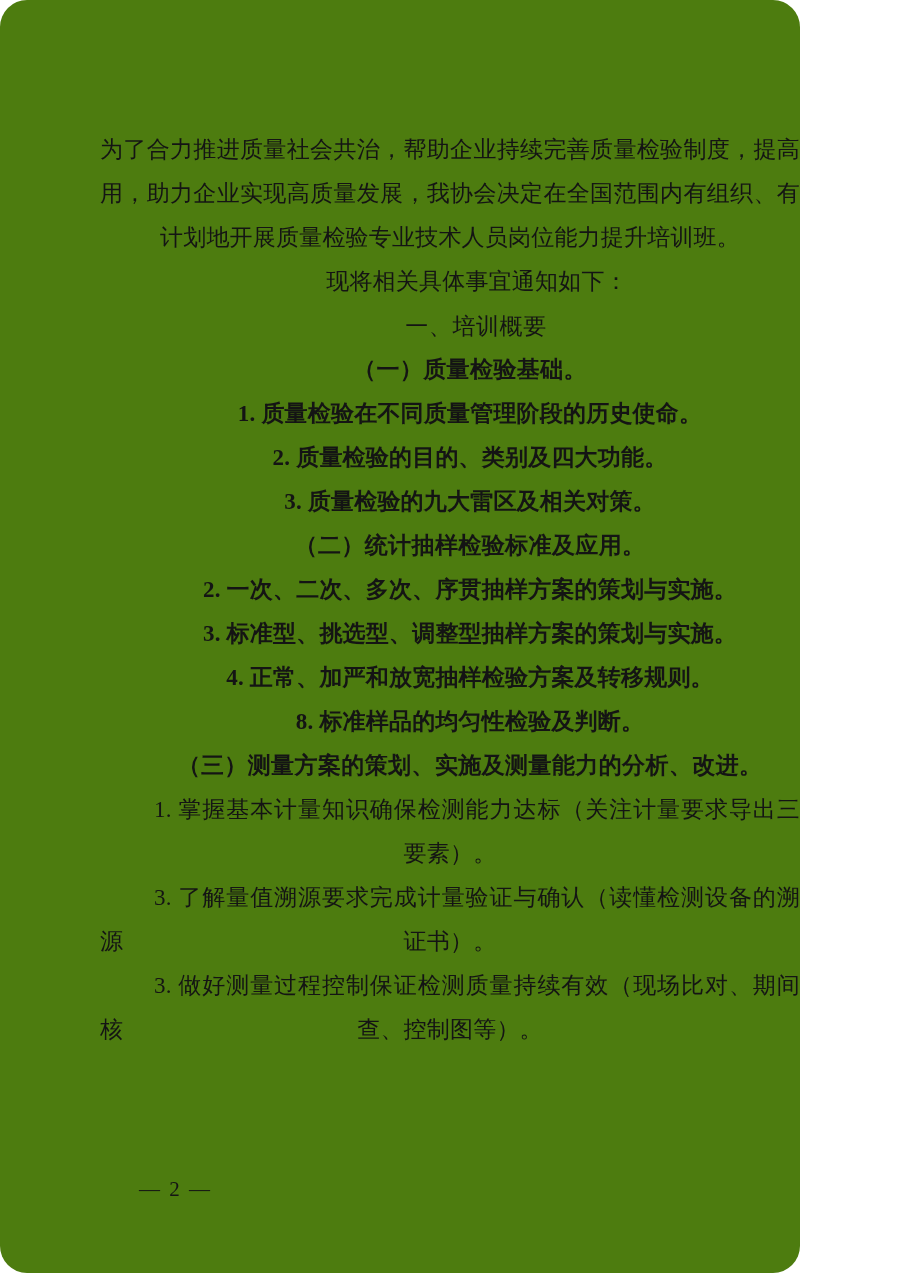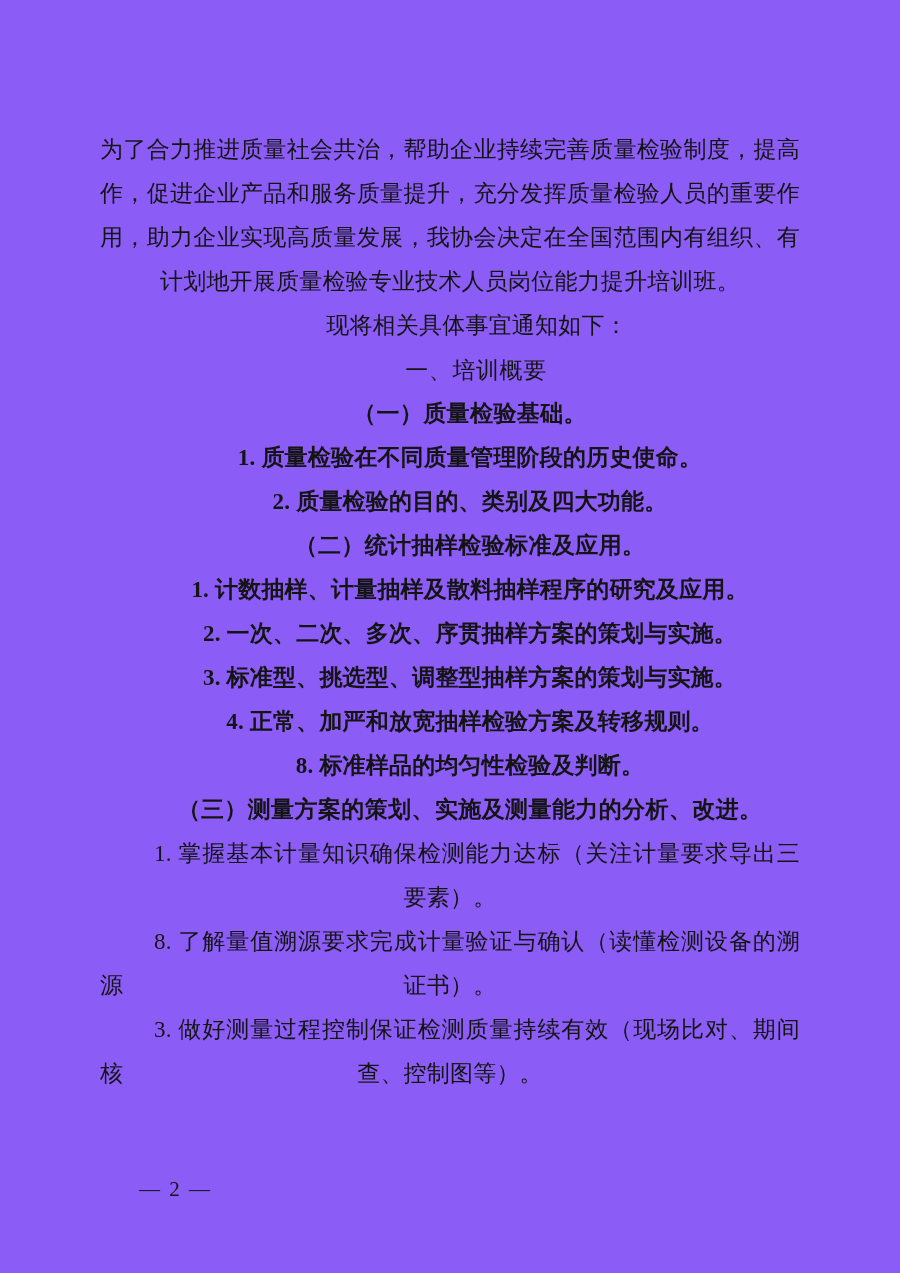--- a/index.html
+++ b/index.html
@@ -2,26 +2,27 @@
 <html><head>
 <meta charset="utf-8">
 <style>
   html, body {
     margin: 0;
     padding: 0;
     background: #ffffff;
   }
   .page {
     position: relative;
-    width: 900px;
+    width: 800px;
     height: 1273px;
-    background: #8b5cf6;
+    background: #4d7c0f;
     color: #141414;
     font-family: "Liberation Serif", "DejaVu Serif", serif;
     overflow: hidden;
+    border-radius: 27px;
   }
   .content {
     position: absolute;
     left: 100px;
     top: 128px;
     width: 700px;
   }
   .ln {
     font-size: 23px;
     line-height: 44px;
@@ -63,43 +64,42 @@
     color: #141414;
   }
 </style>
 </head>
 <body>
 
 <div class="page">
   <div class="content">
 
     <div class="ln fill">为了合力推进质量社会共治，帮助企业持续完善质量检验制度，提高</div>
-    <div class="ln fill">作，促进企业产品和服务质量提升，充分发挥质量检验人员的重要作</div>
     <div class="ln fill">用，助力企业实现高质量发展，我协会决定在全国范围内有组织、有</div>
     <div class="ln">计划地开展质量检验专业技术人员岗位能力提升培训班。</div>
 
     <div class="ln ind-p">现将相关具体事宜通知如下：</div>
 
     <div class="ln h1">一、培训概要</div>
 
     <div class="ln h2">（一）质量检验基础。</div>
     <div class="ln it1">1. 质量检验在不同质量管理阶段的历史使命。</div>
     <div class="ln it1">2. 质量检验的目的、类别及四大功能。</div>
+    <div class="ln it1">3. 质量检验的九大雷区及相关对策。</div>
 
     <div class="ln h2">（二）统计抽样检验标准及应用。</div>
-    <div class="ln it1">1. 计数抽样、计量抽样及散料抽样程序的研究及应用。</div>
     <div class="ln it1">2. 一次、二次、多次、序贯抽样方案的策划与实施。</div>
     <div class="ln it1">3. 标准型、挑选型、调整型抽样方案的策划与实施。</div>
     <div class="ln it1">4. 正常、加严和放宽抽样检验方案及转移规则。</div>
     <div class="ln it1">8. 标准样品的均匀性检验及判断。</div>
 
     <div class="ln h2">（三）测量方案的策划、实施及测量能力的分析、改进。</div>
     <div class="ln it2 fill">1. 掌握基本计量知识确保检测能力达标（关注计量要求导出三</div>
     <div class="ln">要素）。</div>
-    <div class="ln it2 fill">8. 了解量值溯源要求完成计量验证与确认（读懂检测设备的溯源</div>
+    <div class="ln it2 fill">3. 了解量值溯源要求完成计量验证与确认（读懂检测设备的溯源</div>
     <div class="ln">证书）。</div>
     <div class="ln it2 fill">3. 做好测量过程控制保证检测质量持续有效（现场比对、期间核</div>
     <div class="ln">查、控制图等）。</div>
 
   </div>
 
   <div class="page-num">— 2 —</div>
 </div>
 
 </body></html>

